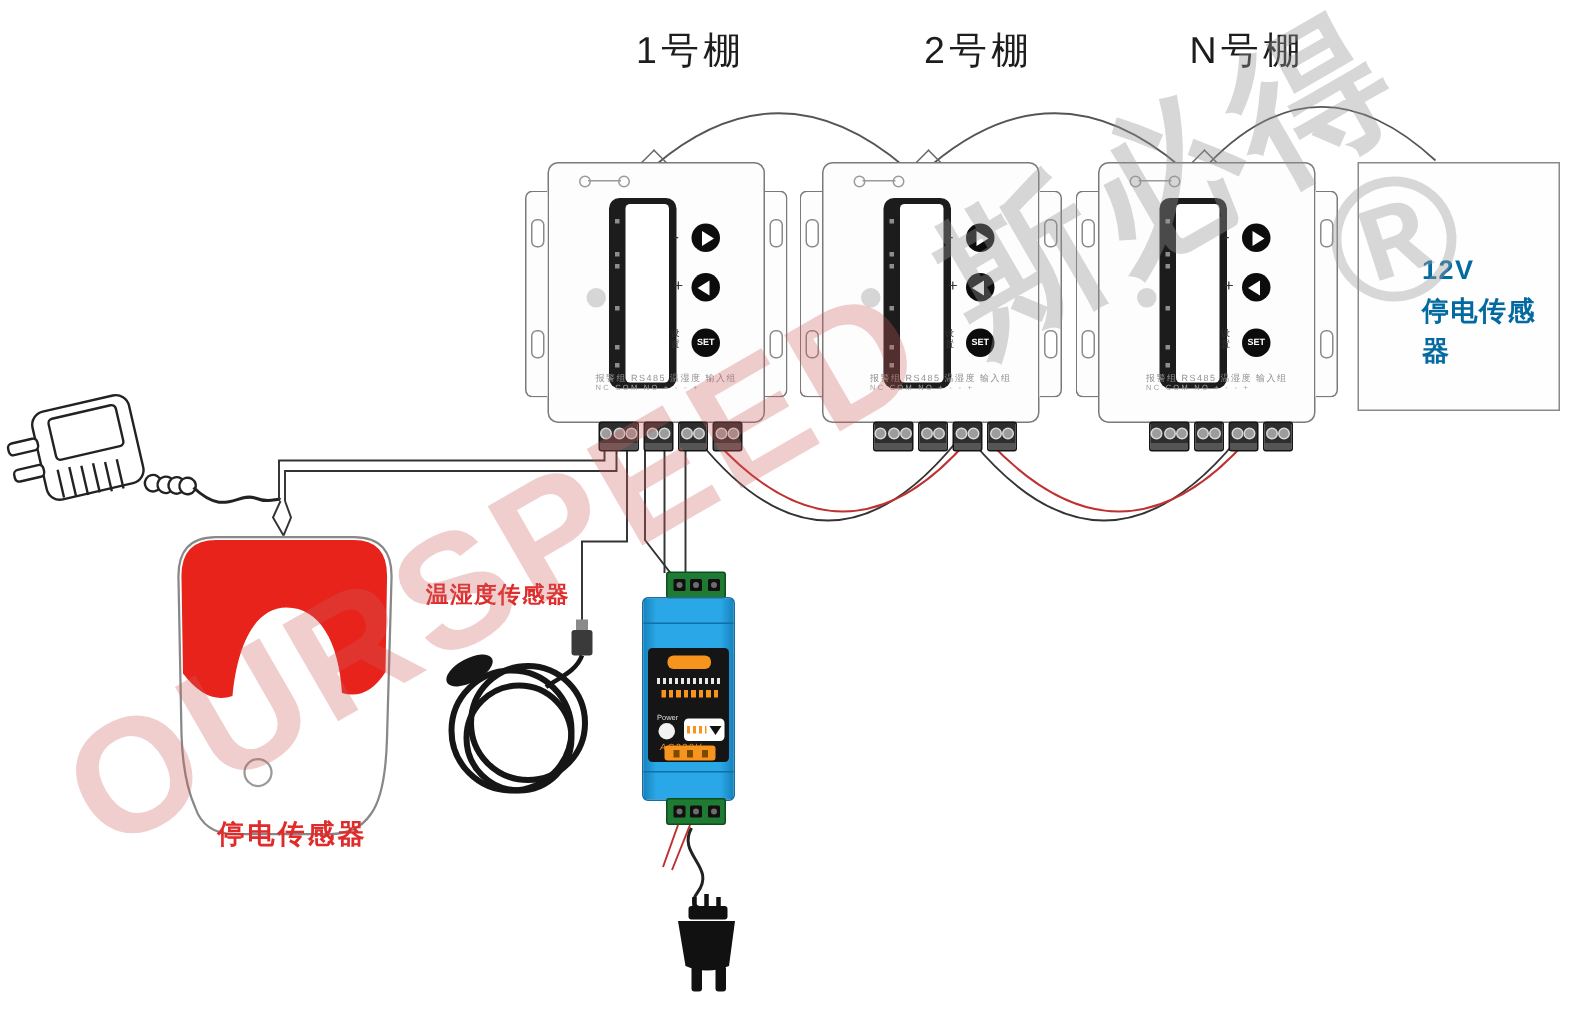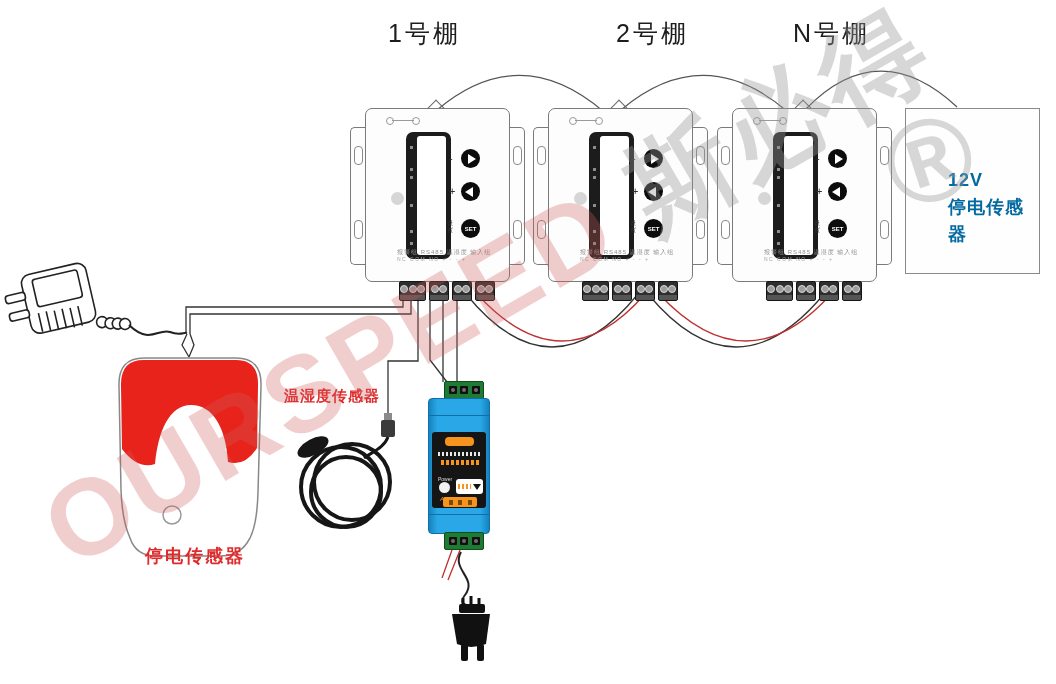--- a/index.html
+++ b/index.html
@@ -371,21 +371,21 @@
         <i></i>
       </span>
       <span class="gscr">
         <i></i>
       </span>
       <span class="gscr">
         <i></i>
       </span>
     </div>
 
-  <div class="shed" style="left:388px">1号棚</div>
+  <div class="shed" style="left:424px">1号棚</div>
   <div class="shed" style="left:616px">2号棚</div>
   <div class="shed" style="left:793px">N号棚</div>
 
 
   <div class="redlbl" style="left:284px;top:387px;font-size:15px;letter-spacing:1px">温湿度传感器</div>
   <div class="redlbl" style="left:145px;top:544px;font-size:18px;letter-spacing:2px">停电传感器</div>
 
   <div class="wm">
     <span class="lat">OURSPEED</span><span class="cjk"> 斯必得</span>
   </div>

